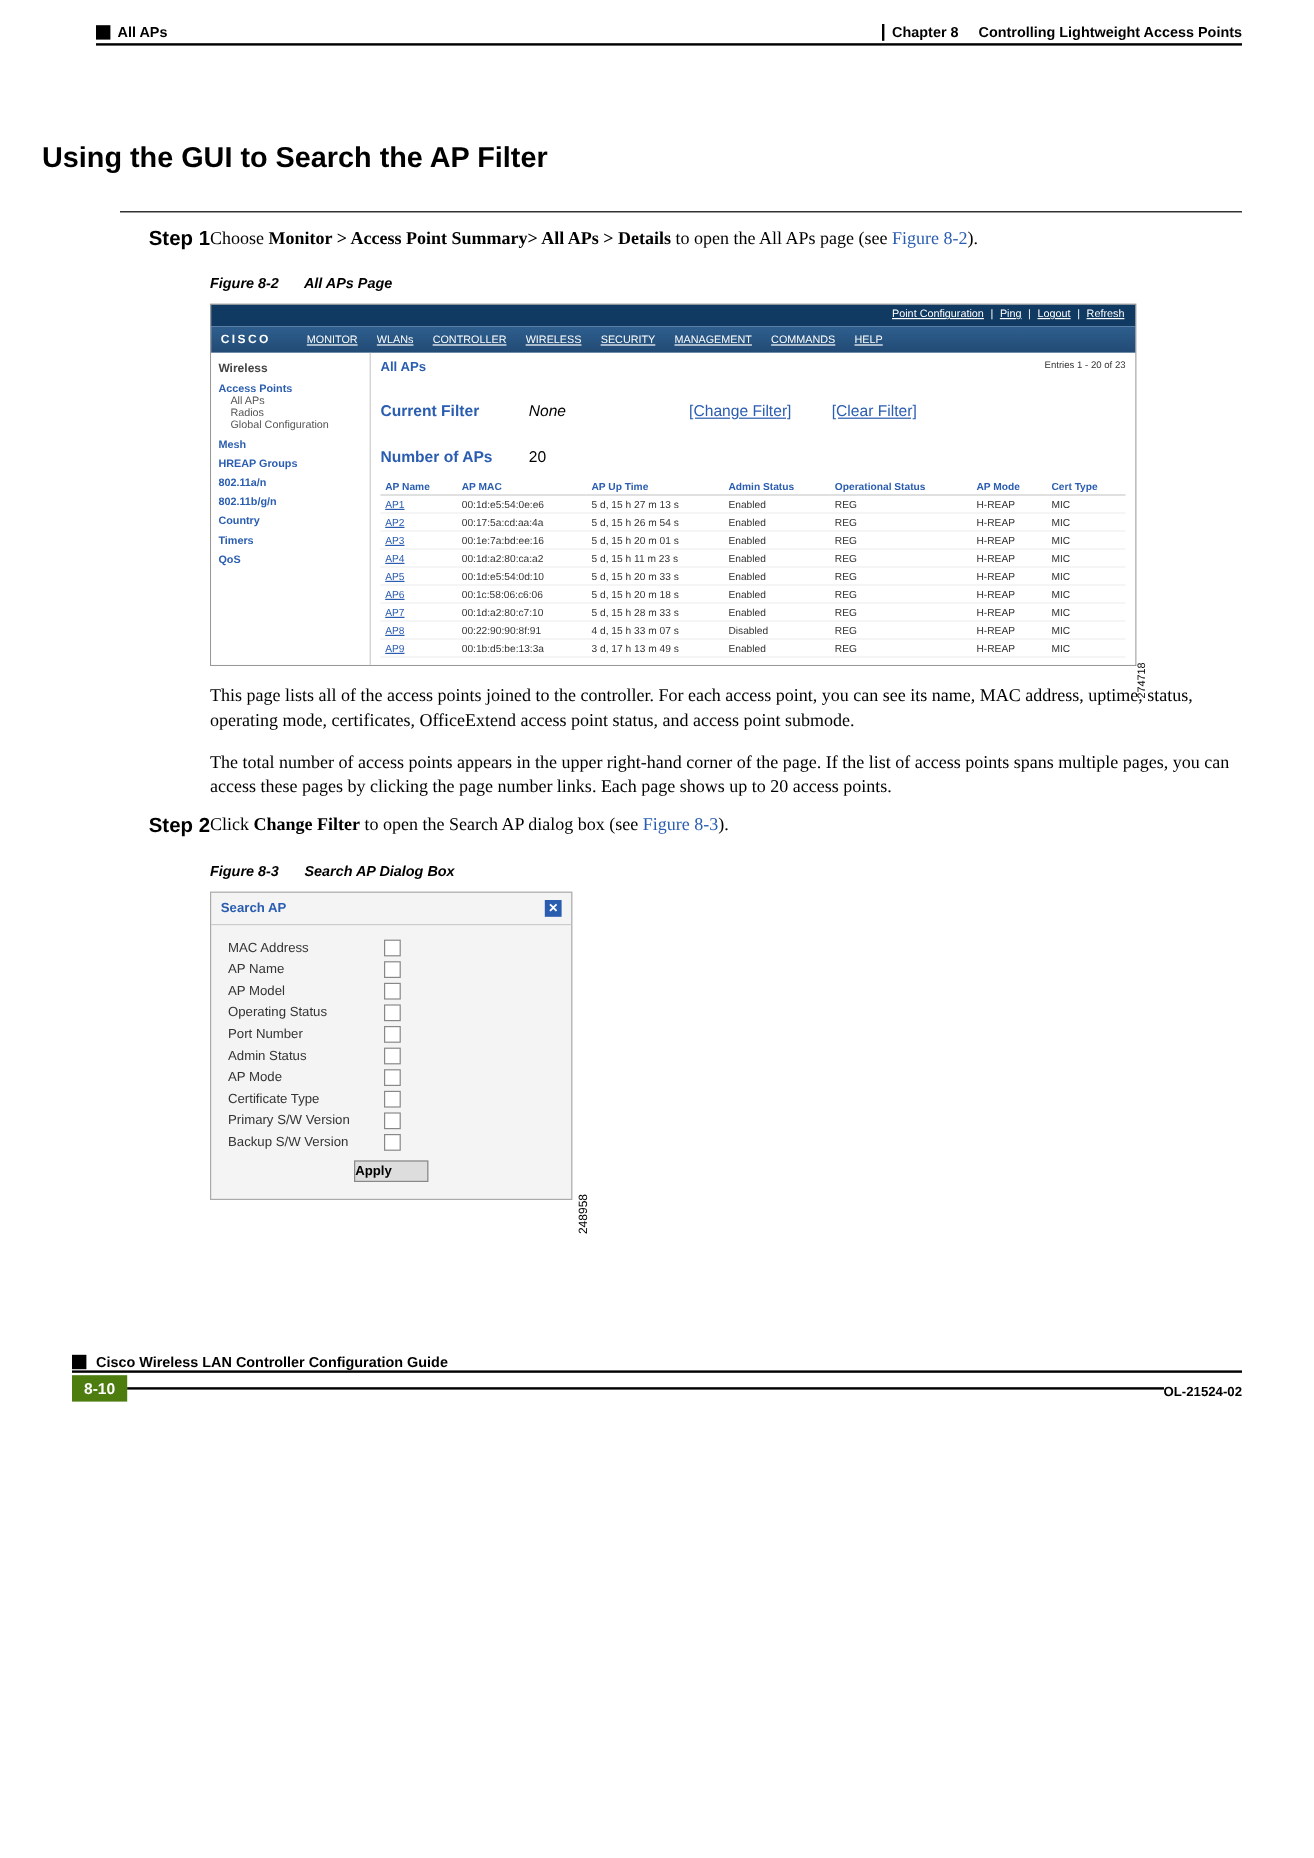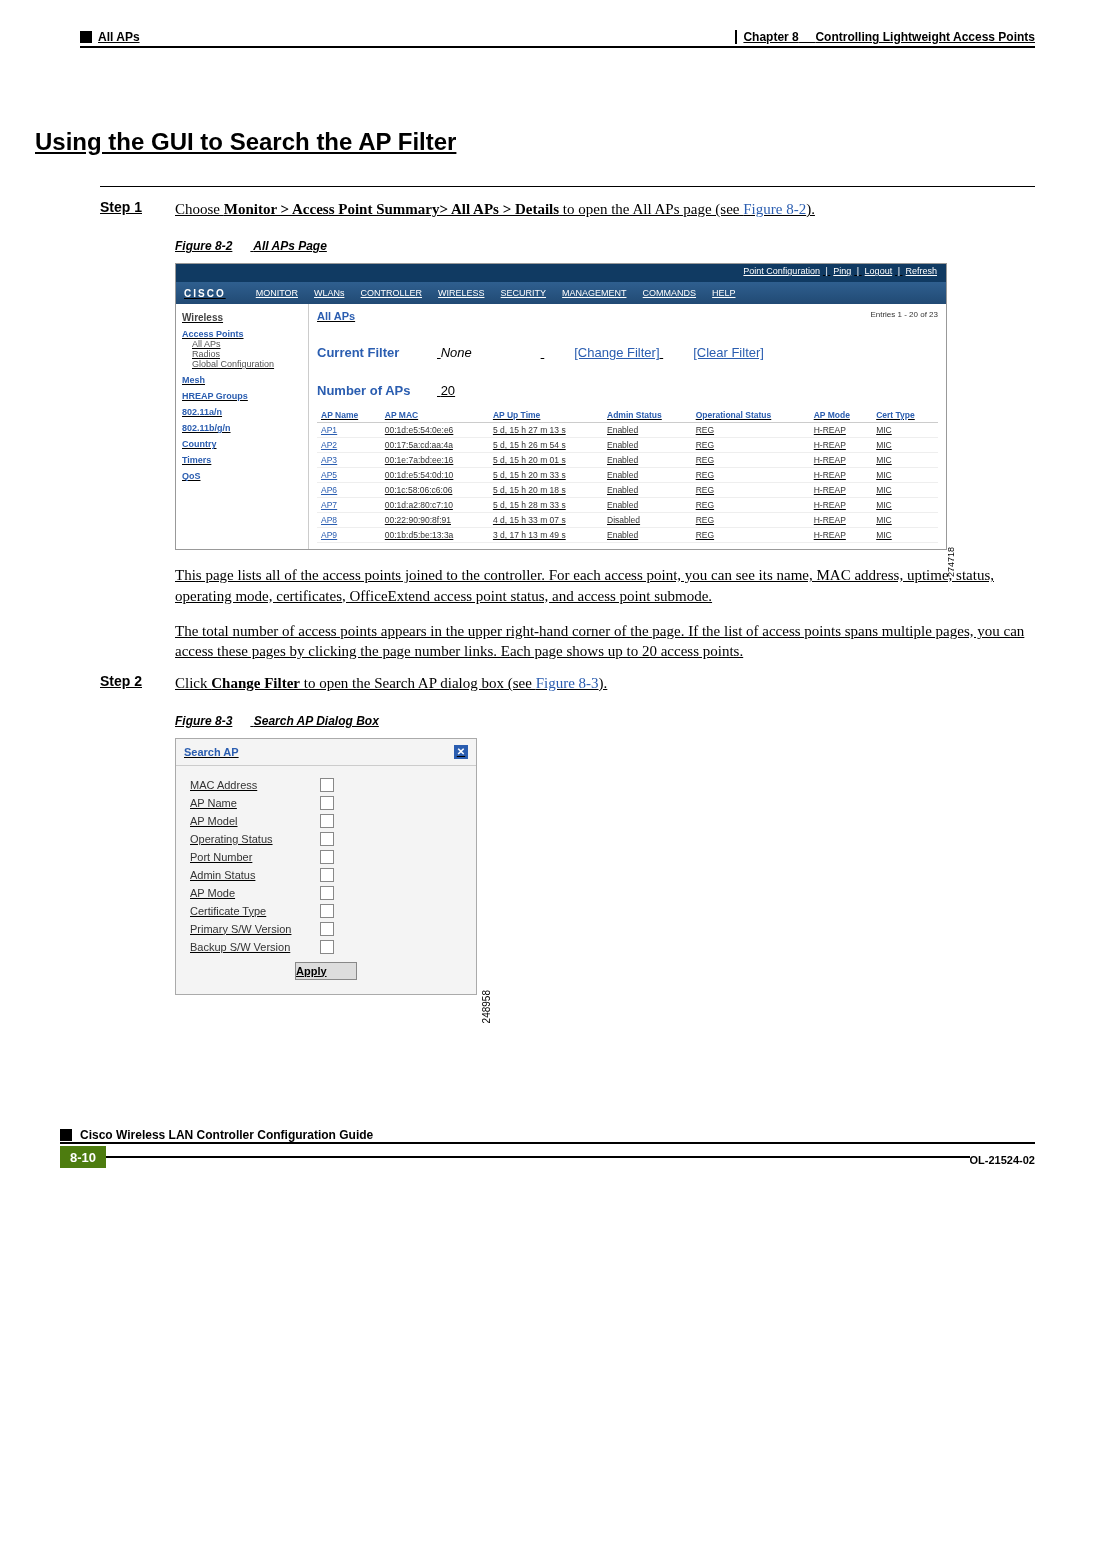--- a/index.html
+++ b/index.html
@@ -9,22 +9,21 @@
     margin: 0;
     padding: 0;
     background: #fff;
     width: 1095px;
   }
   .page {
     position: relative;
     width: 1095px;
     height: 1188px;
     box-sizing: border-box;
-    padding: 30px 60px 0 80px;
-    text-decoration: underline;
+    padding: 20px 60px 0 80px;
   }
   .top-header {
     display: flex;
     justify-content: space-between;
     align-items: center;
     font-family: Arial, Helvetica, sans-serif;
     font-size: 12px;
     font-weight: bold;
     border-bottom: 2px solid #000;
     padding-bottom: 2px;
@@ -63,23 +62,24 @@
     padding-top: 12px;
   }
   .step-row {
     display: flex;
     align-items: flex-start;
     margin-bottom: 10px;
   }
   .step-label {
     font-family: Arial, Helvetica, sans-serif;
     font-weight: bold;
-    font-size: 14px;
+    font-size: 17px;
     width: 75px;
     flex-shrink: 0;
+    text-align: right;
   }
   .step-text {
     font-size: 15px;
     line-height: 1.35;
     flex: 1;
   }
   .step-text .bold { font-weight: bold; }
   .fig-ref { color: #2a5db0; }
   .figure-caption {
     font-family: Arial, Helvetica, sans-serif;
@@ -367,20 +367,29 @@
               <tr>
                 <td class="link">AP3</td>
                 <td>00:1e:7a:bd:ee:16</td>
                 <td>5 d, 15 h 20 m 01 s</td>
                 <td>Enabled</td>
                 <td>REG</td>
                 <td>H-REAP</td>
                 <td>MIC</td>
               </tr>
               <tr>
+                <td class="link">AP4</td>
+                <td>00:1d:a2:80:ca:a2</td>
+                <td>5 d, 15 h 11 m 23 s</td>
+                <td>Enabled</td>
+                <td>REG</td>
+                <td>H-REAP</td>
+                <td>MIC</td>
+              </tr>
+              <tr>
                 <td class="link">AP5</td>
                 <td>00:1d:e5:54:0d:10</td>
                 <td>5 d, 15 h 20 m 33 s</td>
                 <td>Enabled</td>
                 <td>REG</td>
                 <td>H-REAP</td>
                 <td>MIC</td>
               </tr>
               <tr>
                 <td class="link">AP6</td>

